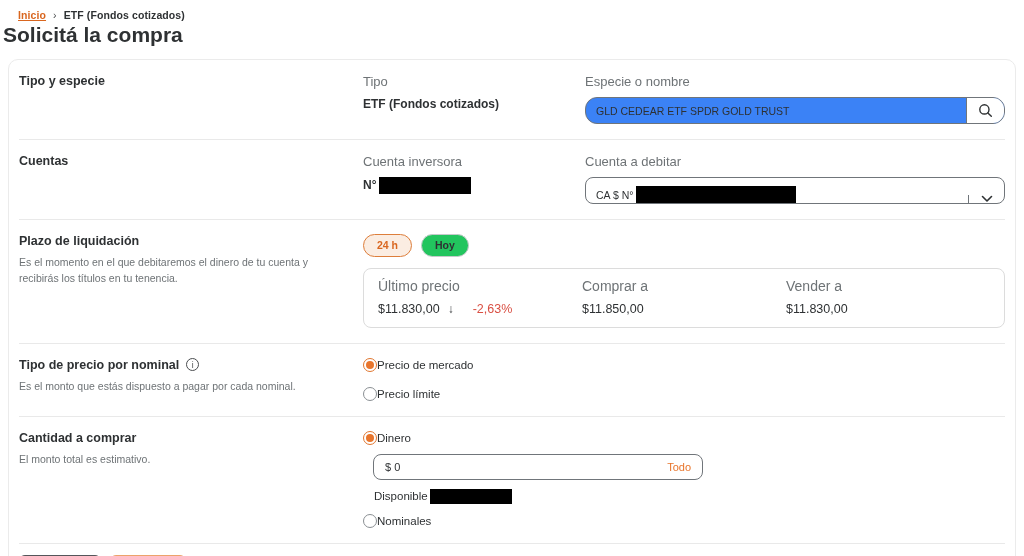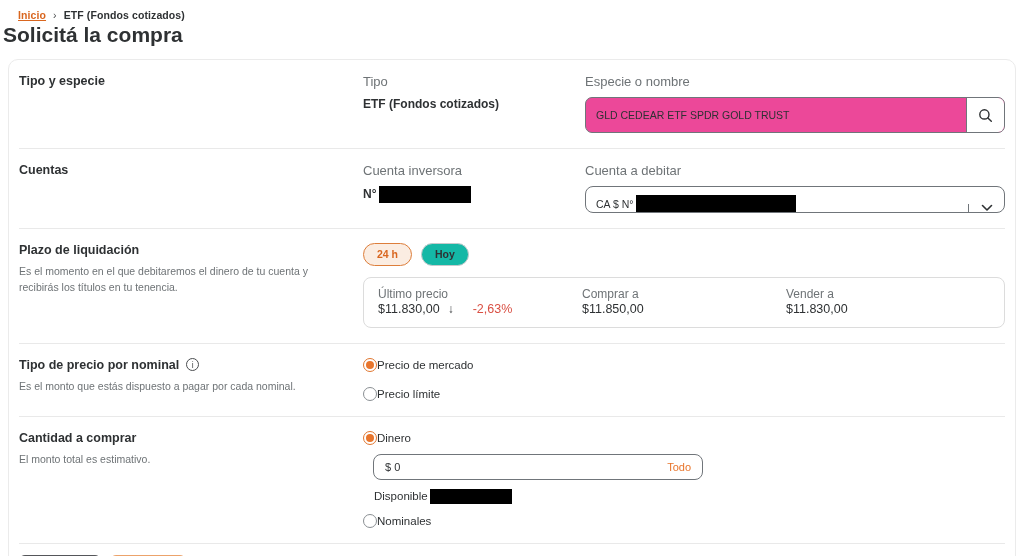--- a/index.html
+++ b/index.html
@@ -32,38 +32,38 @@
   .field-label { font-size: 13px; color: #6e7376; margin-bottom: 8px; }
   .field-value { font-size: 12px; font-weight: 700; color: #2e3133; }
 
   
   .redact { display: inline-block; background: #000; vertical-align: middle; }
   .redact.inversora { width: 92px; height: 17px; margin-left: 3px; }
   .redact.debitar { width: 160px; height: 17px; margin-left: 3px; }
   .redact.disponible { width: 82px; height: 15px; margin-left: 2px; }
 
   
-  .search-box { display: flex; align-items: stretch; border: 1px solid #70757a; border-radius: 7px; height: 36px; background: #ec4899; overflow: hidden; cursor: text; }
+  .search-box { display: flex; align-items: stretch; border: 1px solid #70757a; border-radius: 12px; height: 27px; background: #3b82f6; overflow: hidden; cursor: text; }
   .search-text { flex: 1; display: flex; align-items: center; padding: 0 10px; font-size: 10.5px; white-space: nowrap; overflow: hidden; }
   .search-btn { width: 38px; flex: none; border: none; border-left: 1px solid #70757a; background: #fff; display: flex; align-items: center; justify-content: center; cursor: pointer; padding: 0; }
 
   
   .select-box { display: flex; align-items: flex-end; border: 1px solid #70757a; border-radius: 8px; height: 27px; background: #fff; overflow: hidden; cursor: pointer; }
   .select-text { flex: 1; display: flex; align-items: center; padding: 0 10px; font-size: 10.5px; white-space: nowrap; overflow: hidden; }
   .select-btn { width: 36px; flex: none; border-left: 1px solid #70757a; display: flex; align-items: center; justify-content: center; }
 
   
   .chips { display: flex; gap: 9px; margin-bottom: 11px; }
-  .chip { font-family: inherit; font-size: 10.5px; font-weight: 700; padding: 5px 13px; border-radius: 13px; border: 1px solid #c6c9cb; background: #14b8a6; color: #2e3133; cursor: pointer; line-height: 1; }
+  .chip { font-family: inherit; font-size: 10.5px; font-weight: 700; padding: 5px 13px; border-radius: 13px; border: 1px solid #c6c9cb; background: #22c55e; color: #2e3133; cursor: pointer; line-height: 1; }
   .chip.selected { border: 1.5px solid #dd7e3b; background: #fbede2; color: #d9661f; }
 
   
   .price-box { border: 1px solid #dcdcdc; border-radius: 8px; display: flex; padding: 9px 14px 11px; }
   .price-col { flex: 1; min-width: 0; }
-  .price-label { font-size: 12px; color: #6e7376; margin-bottom: 1px; }
+  .price-label { font-size: 14px; color: #6e7376; margin-bottom: 8px; }
   .price-value { font-size: 12.5px; color: #2e3133; }
   .price-arrow { color: #3a3d3f; margin: 0 2px 0 8px; font-size: 12px; }
   .price-neg { color: #d94f43; margin-left: 17px; }
 
   
   .radio-row { display: flex; align-items: center; font-size: 11.5px; color: #2e3133; cursor: pointer; }
   .radio { width: 14px; height: 14px; border-radius: 50%; border: 1px solid #8a8f93; background: #fff; position: relative; flex: none; }
   .radio.checked { border-color: #e0762f; }
   .radio.checked::after { content: ""; position: absolute; inset: 2px; border-radius: 50%; background: #e8752c; }
   .stack-gap { margin-bottom: 15px; }

